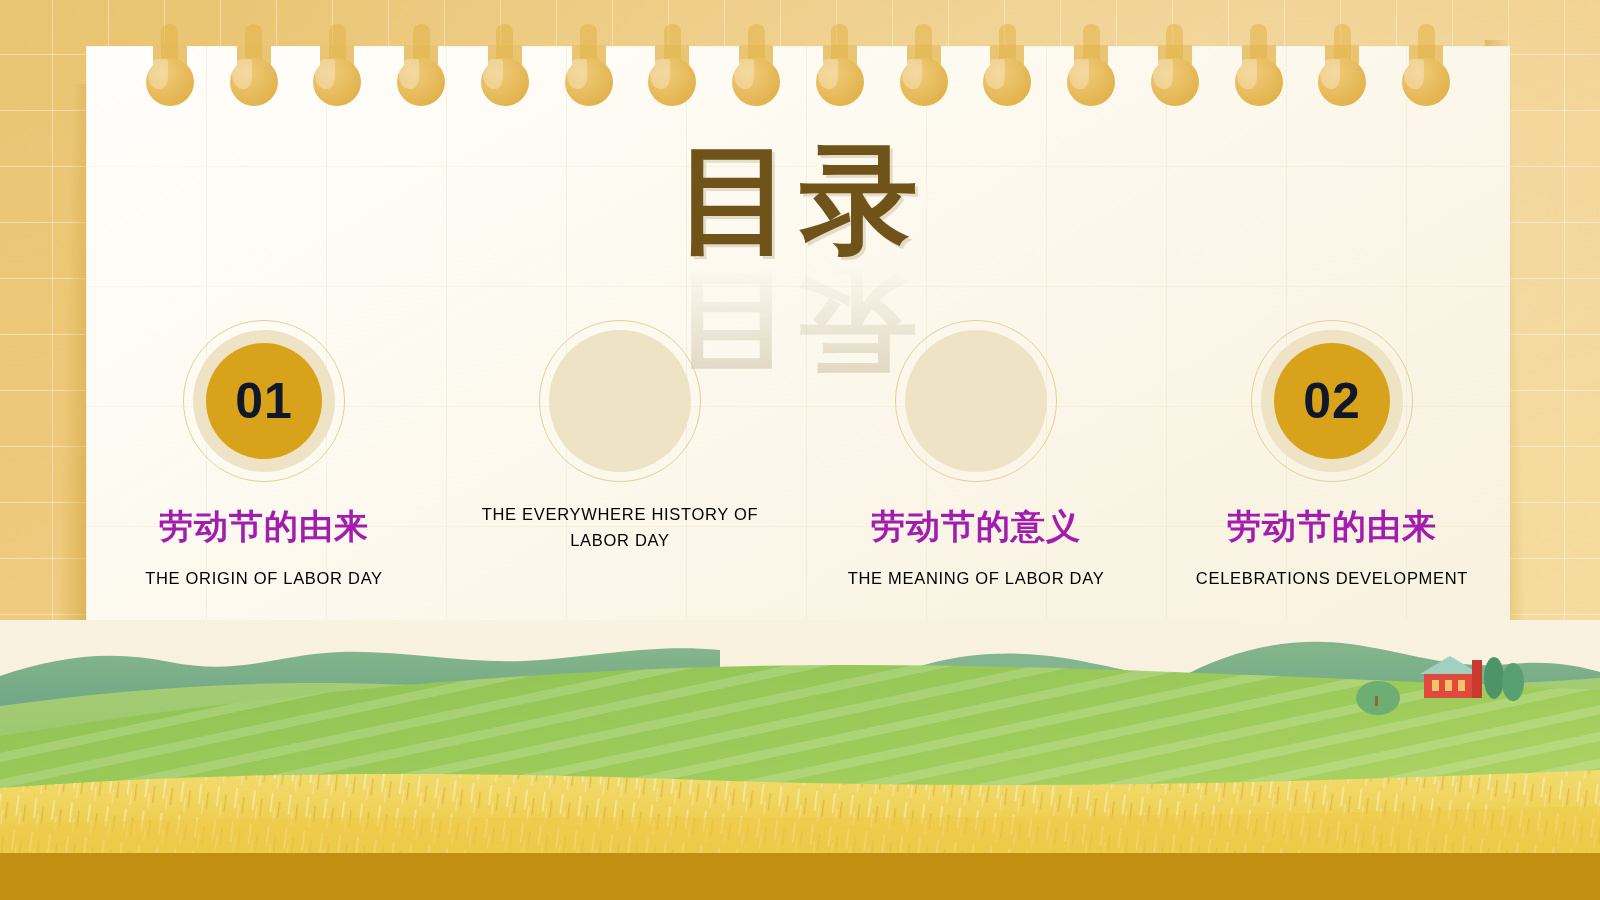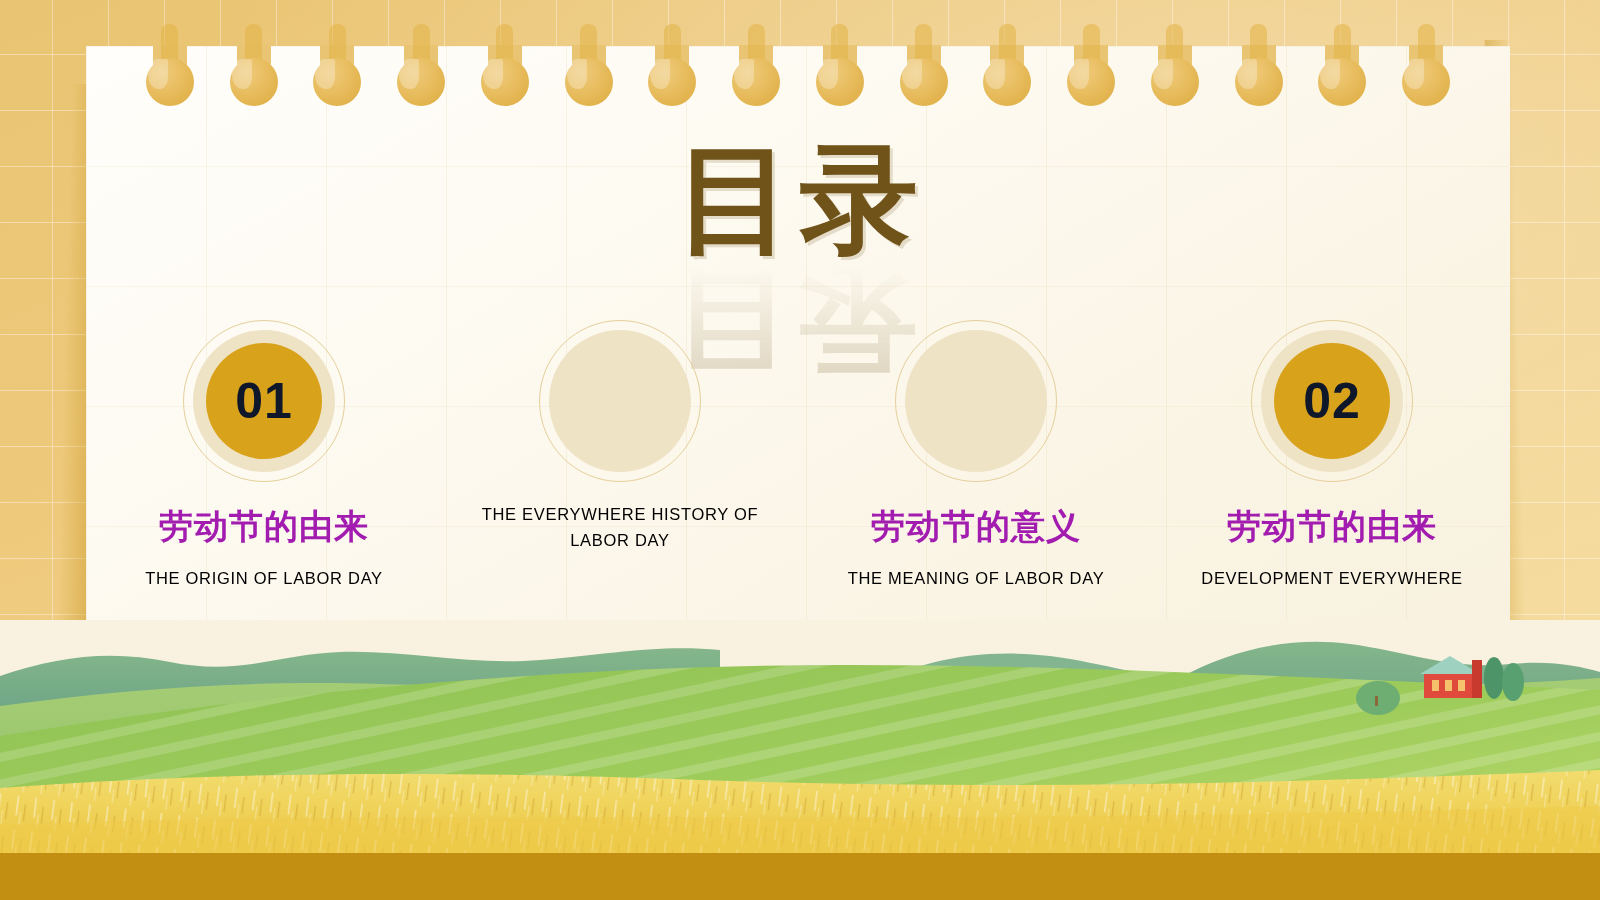--- a/index.html
+++ b/index.html
@@ -342,21 +342,21 @@
         <div class="col-sub">THE MEANING OF LABOR DAY</div>
       </div>
       <div class="col">
         <div class="badge">
           <div class="badge-mid"></div>
           <div class="badge-core">
             <span class="badge-num">02</span>
           </div>
         </div>
         <div class="col-title">劳动节的由来</div>
-        <div class="col-sub">DEVELOPMENT EVERYWHERE</div>
+        <div class="col-sub">CELEBRATIONS DEVELOPMENT</div>
       </div>
     </div>
 
   <div class="scene">
     <svg viewBox="0 0 1600 280" preserveAspectRatio="none">
       <defs>
         <linearGradient id="skyG" x1="0" y1="0" x2="0" y2="1">
           <stop offset="0%" stop-color="#f9f2e1"></stop>
           <stop offset="100%" stop-color="#f6efdc"></stop>
         </linearGradient>

